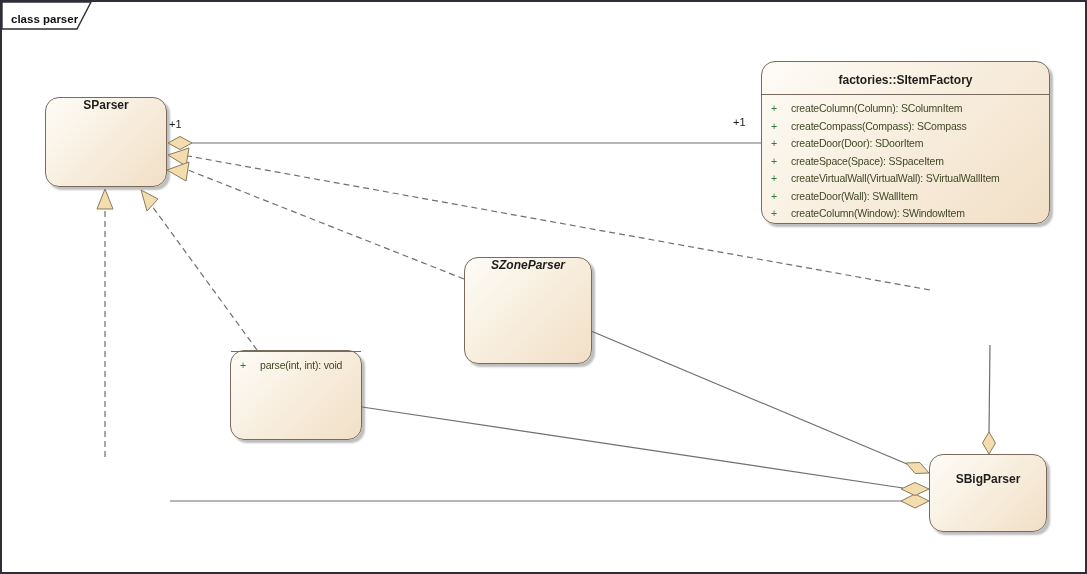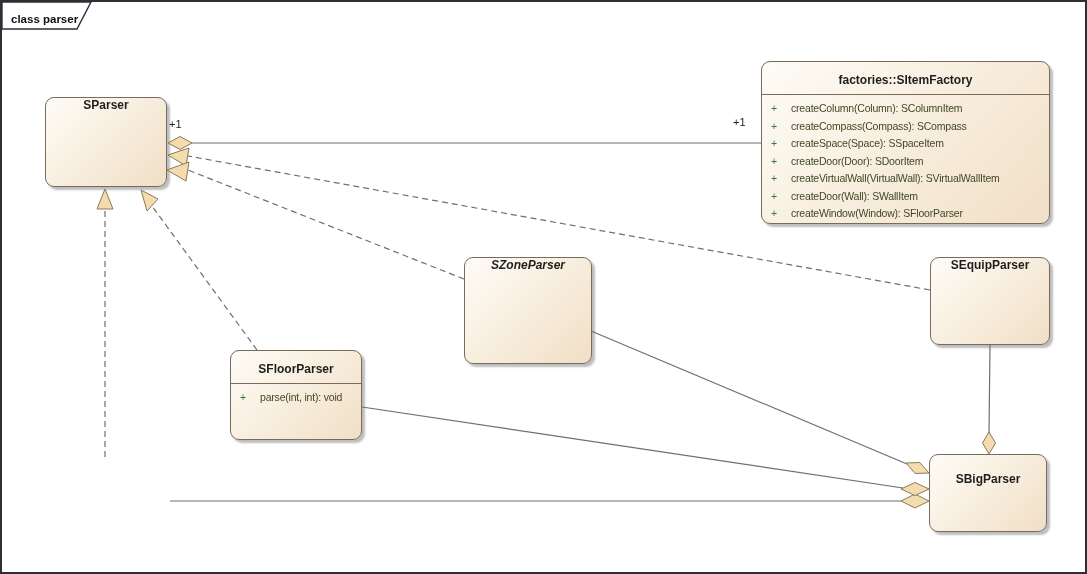--- a/index.html
+++ b/index.html
@@ -19,21 +19,21 @@
     width: 1087px; height: 574px;
     z-index: 3;
     pointer-events: none;
   }
   .overlay g { pointer-events: stroke; }
   .uml-box {
     position: absolute;
     z-index: 2;
     background: linear-gradient(135deg, #fefcf7 0%, #f7ecdb 55%, #f1dfc6 100%);
     border: 1px solid #786a5c;
-    border-radius: 9px;
+    border-radius: 14px;
     box-shadow: 3px 3px 2px rgba(110,110,110,0.45);
   }
   .uml-title {
     text-align: center;
     font-weight: bold;
     font-size: 12px;
     color: #1e1e1e;
     white-space: nowrap;
   }
   .uml-box.has-body .uml-title { padding-top: 11px; padding-bottom: 7px; }
@@ -86,55 +86,51 @@
     <div class="uml-title">factories::SItemFactory</div>
     <div class="uml-divider"></div>
     <div class="uml-methods">
       <div class="uml-row">
         <span class="vis">+</span><span class="sig">createColumn(Column): SColumnItem</span>
       </div>
       <div class="uml-row">
         <span class="vis">+</span><span class="sig">createCompass(Compass): SCompass</span>
       </div>
       <div class="uml-row">
-        <span class="vis">+</span><span class="sig">createSpace(Space): SSpaceItem</span>
+        <span class="vis">+</span><span class="sig">createDoor(Door): SDoorItem</span>
       </div>
       <div class="uml-row">
-        <span class="vis">+</span><span class="sig">createDoor(Door): SDoorItem</span>
+        <span class="vis">+</span><span class="sig">createSpace(Space): SSpaceItem</span>
       </div>
       <div class="uml-row">
         <span class="vis">+</span><span class="sig">createVirtualWall(VirtualWall): SVirtualWallItem</span>
       </div>
       <div class="uml-row">
         <span class="vis">+</span><span class="sig">createDoor(Wall): SWallItem</span>
       </div>
       <div class="uml-row">
-        <span class="vis">+</span><span class="sig">createWindow(Window): SFloorParser</span>
+        <span class="vis">+</span><span class="sig">createColumn(Window): SWindowItem</span>
       </div>
     </div>
   </div>
 
   <div class="uml-box" style="left:462px; top:255px; width:128px; height:107px;font-style:italic;">
     <div class="uml-title">SZoneParser</div>
   </div>
 
   <div class="uml-box has-body" style="left:228px; top:348px; width:132px; height:90px;">
-    <div class="uml-title">SFloorParser</div>
     <div class="uml-divider"></div>
     <div class="uml-methods">
       <div class="uml-row">
         <span class="vis">+</span><span class="sig">parse(int, int): void</span>
       </div>
     </div>
   </div>
 
 
-  <div class="uml-box" style="left:928px; top:255px; width:120px; height:88px;">
-    <div class="uml-title">SEquipParser</div>
-  </div>
 
   <div class="uml-box" style="left:927px; top:452px; width:118px; height:78px;">
     <div class="uml-title" style="padding-top:17px;">SBigParser</div>
   </div>
 
   <div class="mult" style="left:167px; top:116px;">+1</div>
   <div class="mult" style="left:731px; top:114px;">+1</div>
 
   <div class="tab-label">class parser</div>
 

